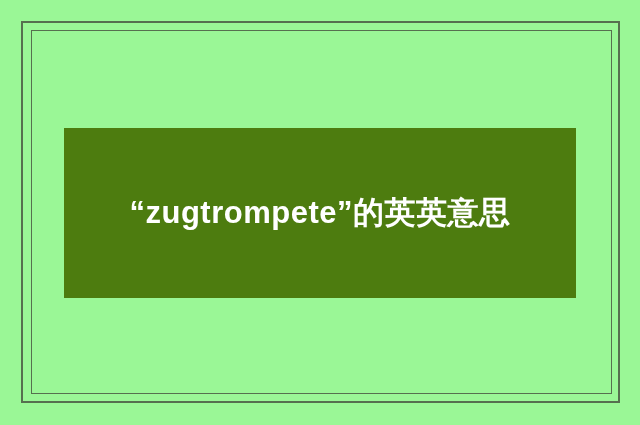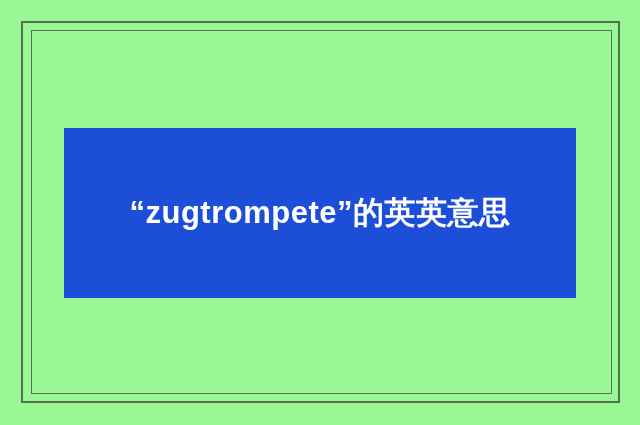--- a/index.html
+++ b/index.html
@@ -44,21 +44,21 @@
     pointer-events: none;
   }
 
   
   .title-panel {
     position: absolute;
     left: 64px;
     top: 128px;
     width: 512px;
     height: 170px;
-    background: #1d4ed8;
+    background: #4d7c0f;
     box-sizing: border-box;
     display: flex;
     align-items: center;
     justify-content: center;
     padding: 0 46px;
   }
 
   .title-text {
     width: 100%;
     margin: 0;

